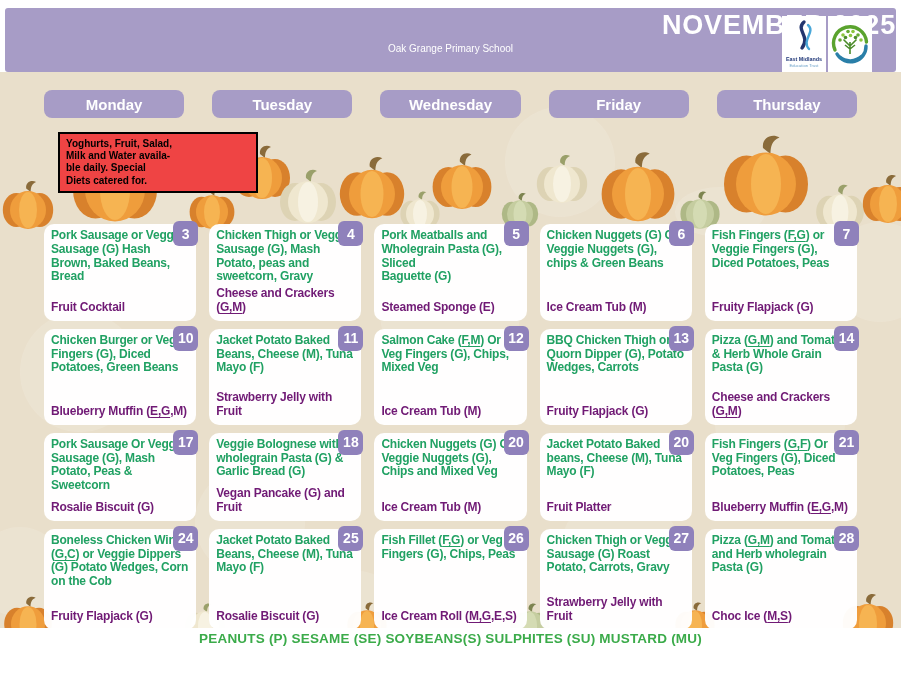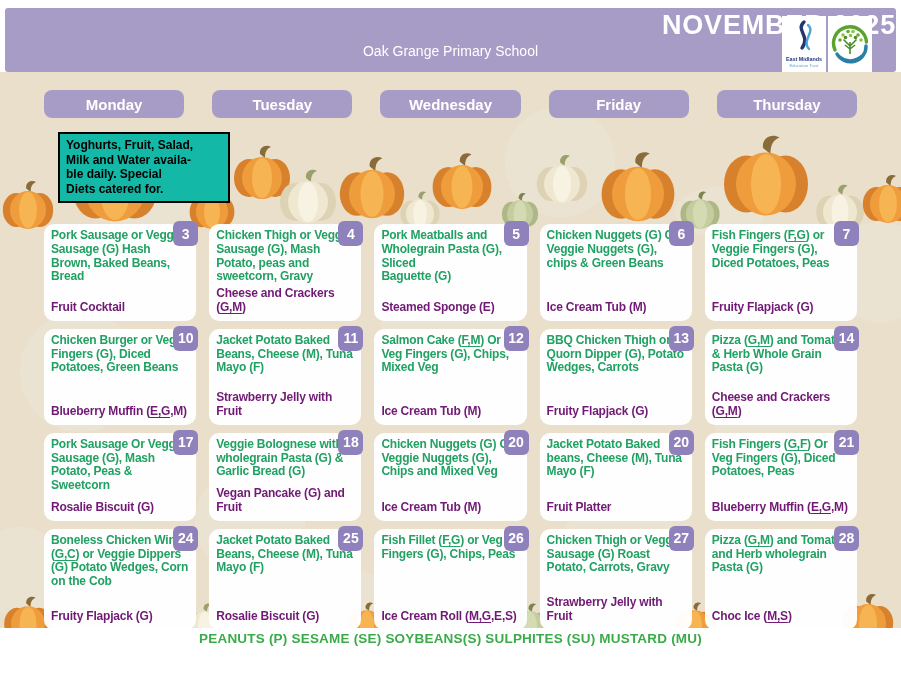--- a/index.html
+++ b/index.html
@@ -1,32 +1,32 @@
 <!DOCTYPE html>
 <html><head>
 <meta charset="utf-8">
 <style>
   html,body{margin:0;padding:0;background:#ffffff;font-family:"Liberation Sans",sans-serif;}
   .page{position:relative;width:901px;height:682px;background:#ffffff;overflow:hidden;}
 
   
   .header{position:absolute;left:5px;right:5px;top:8px;height:64px;background:#a79cc6;border-radius:3px;color:#fff;text-align:center;}
   .title{font-size:27px;font-weight:bold;letter-spacing:.8px;padding-top:2px;text-align:right;}
-  .subtitle{font-size:14px;margin-top:2px;}
+  .subtitle{font-size:10px;margin-top:2px;}
   .logos{position:absolute;right:24px;top:8px;display:flex;gap:2px;}
   .logo-box{width:44px;height:56px;background:#fff;display:flex;align-items:center;justify-content:center;}
 
   
   .content{position:absolute;left:0;right:0;top:72px;height:556px;background:#e9dfcb;}
   .decor{position:absolute;left:0;top:0;}
 
   .pills{position:absolute;left:44px;right:44px;top:18px;display:grid;grid-template-columns:repeat(5,1fr);column-gap:28px;}
   .pill{height:28px;background:#a79cc6;border-radius:8px;color:#fff;font-weight:bold;font-size:15px;display:flex;align-items:center;justify-content:center;}
 
-  .notice{position:absolute;left:58px;top:60px;width:172px;background:#14b8a6;border:2px solid #000;padding:4px 6px;font-weight:bold;font-size:12px;line-height:1.22;color:#000;box-sizing:border-box;}
+  .notice{position:absolute;left:58px;top:60px;width:200px;background:#ef4444;border:2px solid #000;padding:4px 6px;font-weight:bold;font-size:10px;line-height:1.22;color:#000;box-sizing:border-box;}
 
   .grid{position:absolute;left:44px;right:44px;top:152px;display:grid;grid-template-columns:repeat(5,1fr);
         grid-template-rows:minmax(87px,auto) minmax(96px,auto) minmax(88px,auto) minmax(101px,auto);
         column-gap:13px;row-gap:8px;}
   .cell{position:relative;background:rgba(255,255,255,.97);border-radius:10px;padding:5px 7px 6px;display:flex;flex-direction:column;box-sizing:border-box;}
   .badge{position:absolute;top:-3px;right:-2px;width:25px;height:25px;background:#8f81bb;border-radius:6px;color:#fff;font-weight:bold;font-size:14px;display:flex;align-items:center;justify-content:center;}
   .main{color:#21a163;font-weight:bold;font-size:12px;line-height:1.15;letter-spacing:-.2px;}
   .dessert{color:#701a75;font-weight:bold;font-size:12px;line-height:1.15;letter-spacing:-.2px;margin-top:auto;padding-top:3px;}
   .main u,.dessert u{text-underline-offset:1.5px;}
 

